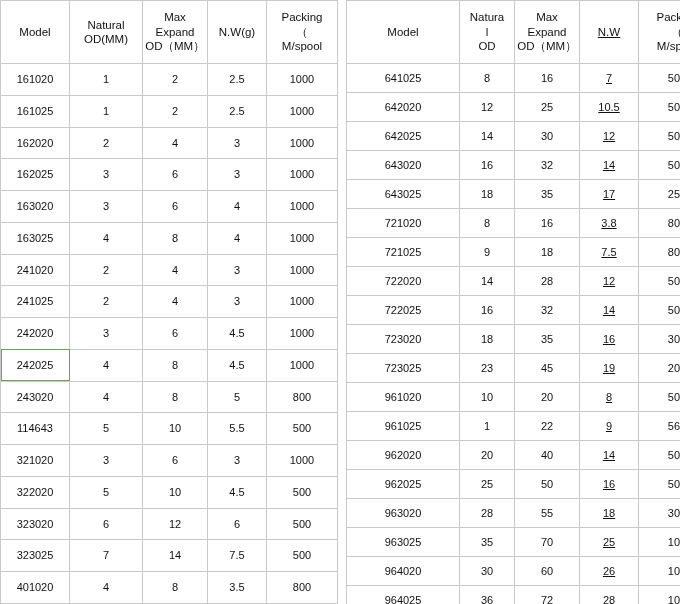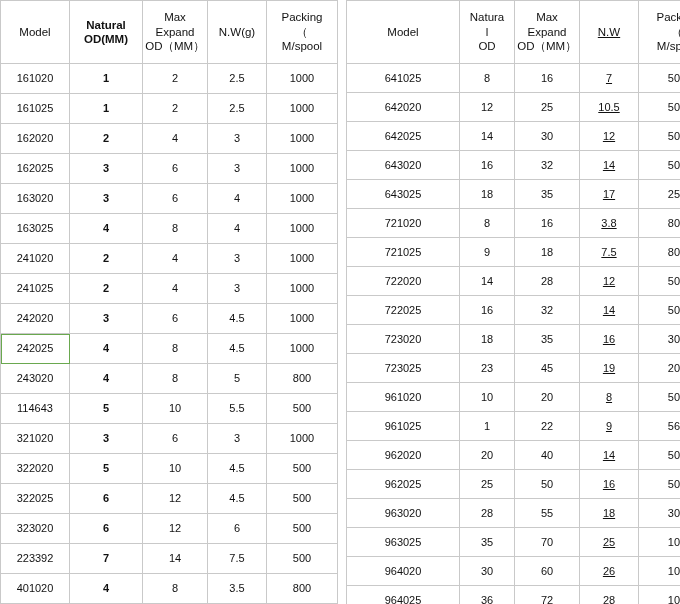--- a/index.html
+++ b/index.html
@@ -48,21 +48,21 @@
     display: flex;
     flex-direction: column;
     align-items: center;
     justify-content: center;
     line-height: 1.25;
   }
   .hdr-stack span { display: block; }
   
   .tL { width: 324px; }
   .tL .c0 { width: 66px; }
-  .tL .c1 { width: 70px; font-weight: bold; }
+  .tL .c1 { width: 70px; }
   .tL .c2 { width: 62px; }
   .tL .c3 { width: 56px; }
   .tL .c4 { width: 68px; }
   
   .tR { width: 356px; }
   .tR .c0 { width: 110px; }
   .tR .c1 { width: 52px; margin-top: 17px; }
   .tR .c2 { width: 62px; }
   .tR .c3 { width: 56px; text-decoration: underline; }
   .tR .c4 { width: 74px; }
@@ -212,35 +212,28 @@
           <td class="c4">1000</td>
         </tr>
         <tr>
           <td class="c0">322020</td>
           <td class="c1">5</td>
           <td class="c2">10</td>
           <td class="c3">4.5</td>
           <td class="c4">500</td>
         </tr>
         <tr>
-          <td class="c0">322025</td>
-          <td class="c1">6</td>
-          <td class="c2">12</td>
-          <td class="c3">4.5</td>
-          <td class="c4">500</td>
-        </tr>
-        <tr>
           <td class="c0">323020</td>
           <td class="c1">6</td>
           <td class="c2">12</td>
           <td class="c3">6</td>
           <td class="c4">500</td>
         </tr>
         <tr>
-          <td class="c0">223392</td>
+          <td class="c0">323025</td>
           <td class="c1">7</td>
           <td class="c2">14</td>
           <td class="c3">7.5</td>
           <td class="c4">500</td>
         </tr>
         <tr>
           <td class="c0">401020</td>
           <td class="c1">4</td>
           <td class="c2">8</td>
           <td class="c3">3.5</td>

